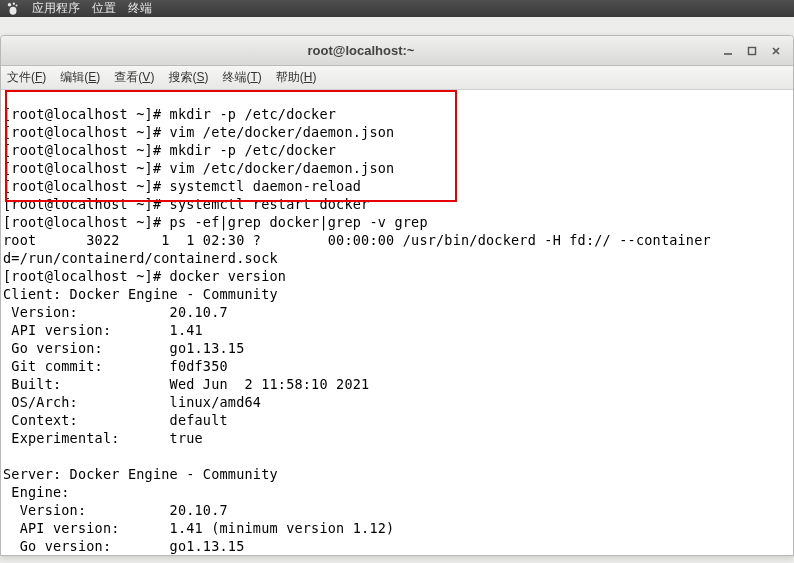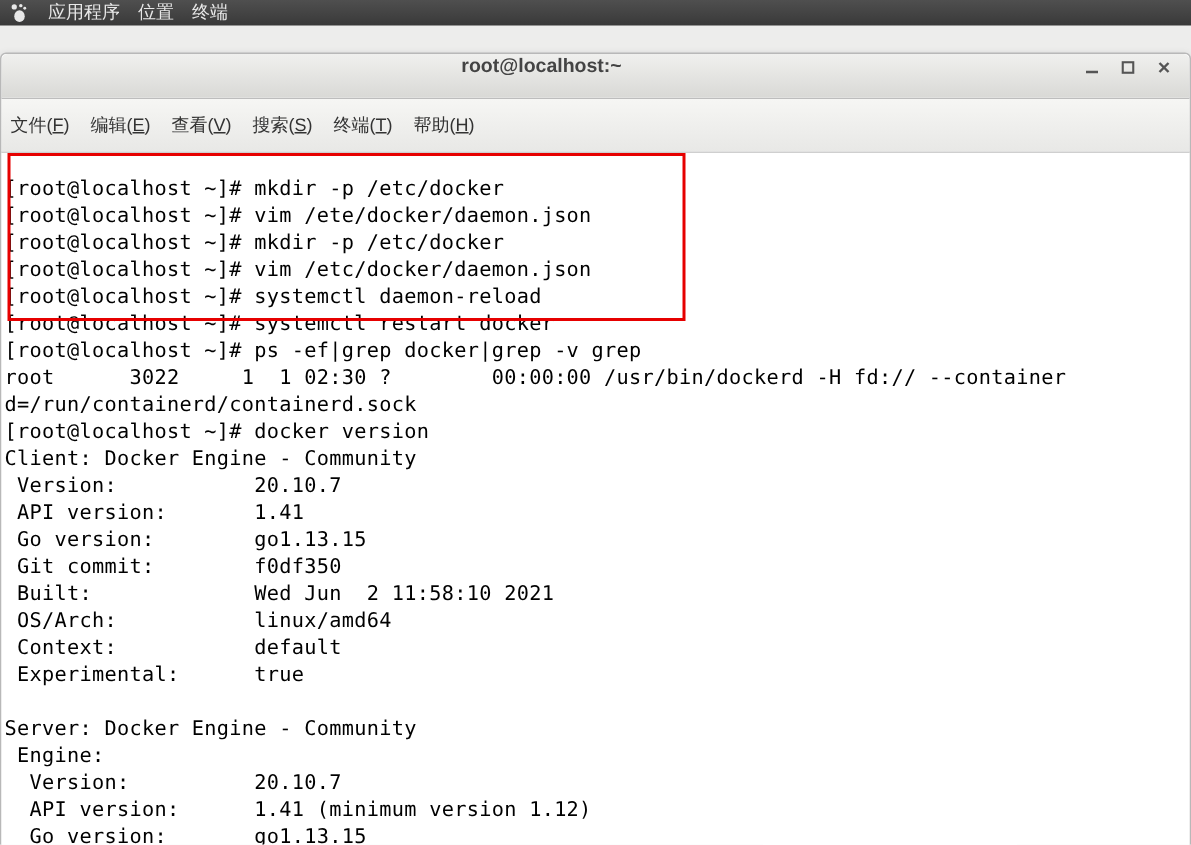--- a/index.html
+++ b/index.html
@@ -4,24 +4,24 @@
 <style>
 * { margin:0; padding:0; box-sizing:border-box; }
 body { width:794px; height:563px; background:#ededec; font-family:sans-serif; overflow:hidden; }
 .top-panel { height:17px; background:linear-gradient(#4f4f4f,#393939); color:#e8e8e8; display:flex; align-items:center; padding:0 6px; font-size:12px; }
 .top-panel .left { display:flex; align-items:center; gap:12px; }
 .top-panel .right { margin-left:auto; display:flex; align-items:center; gap:12px; }
 .top-panel .icon { display:inline-flex; }
 .top-panel svg { fill:#e8e8e8; }
 .desktop-gap { height:18px; }
 .window { margin:0; background:#fff; border:1px solid #b8b8b8; border-radius:4px 4px 0 0; box-shadow:0 2px 6px rgba(0,0,0,.15); width:794px; }
-.titlebar { height:30px; background:linear-gradient(#f0f0ee,#d9d9d6); display:flex; border-bottom:1px solid #bdbdbd; border-radius:4px 4px 0 0; padding:0 8px; font-size:13px; color:#333; }
+.titlebar { height:30px; background:linear-gradient(#f0f0ee,#d9d9d6); display:flex; align-items:center; border-bottom:1px solid #bdbdbd; border-radius:4px 4px 0 0; padding:0 8px; font-size:13px; color:#333; }
 .titlebar .title { flex:1; text-align:center; font-weight:bold; color:#444; }
 .titlebar .btn { width:18px; height:18px; display:flex; align-items:center; justify-content:center; margin-left:6px; color:#555; cursor:pointer; }
-.menubar { height:36px; background:linear-gradient(#f6f6f4,#e8e8e6); border-bottom:1px solid #cfcfcf; display:flex; align-items:center; padding:0 6px; font-size:12px; color:#333; gap:14px; }
+.menubar { height:24px; background:linear-gradient(#f6f6f4,#e8e8e6); border-bottom:1px solid #cfcfcf; display:flex; align-items:center; padding:0 6px; font-size:12px; color:#333; gap:14px; }
 .menubar span { cursor:pointer; }
 .menubar u { text-decoration:underline; }
 .terminal { background:#fff; color:#000; font-family:"DejaVu Sans Mono","Liberation Mono",monospace; font-size:13.5px; line-height:18px; padding:15px 2px; white-space:pre; position:relative; height:465px; overflow:hidden; letter-spacing:0.2px; }
 .redbox { position:absolute; border:2px solid #e60000; left:4px; top:0px; width:452px; height:112px; pointer-events:none; }
 </style>
 </head>
 <body>
 
 <div class="top-panel">
   <div class="left">

